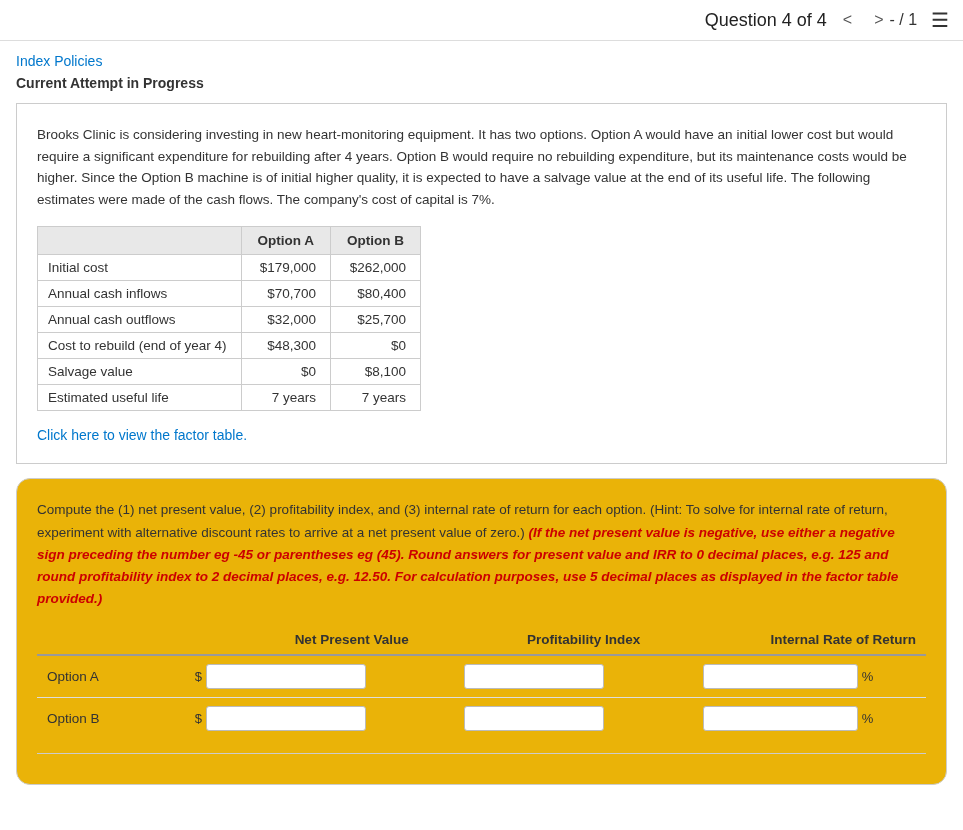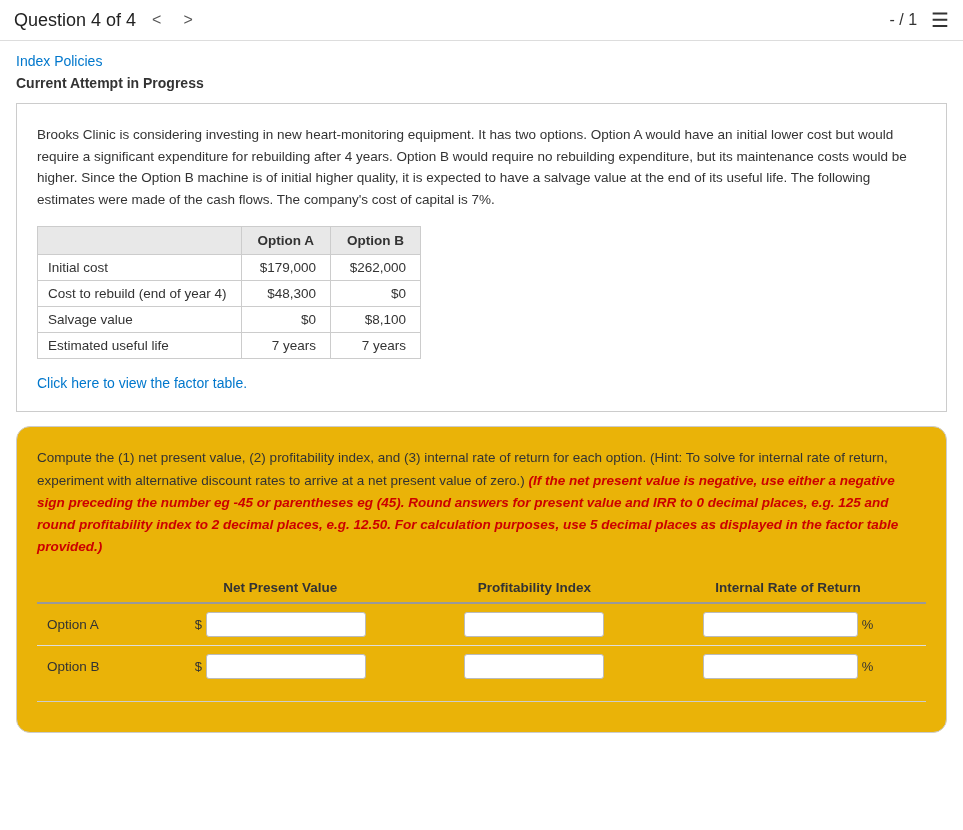--- a/index.html
+++ b/index.html
@@ -12,25 +12,24 @@
     .page-container {
       max-width: 963px;
       margin: 0 auto;
       background: #fff;
       min-height: 830px;
     }
     
     .header {
       display: flex;
       align-items: center;
-      justify-content: space-between;
+      justify-content: flex-end;
       padding: 8px 14px;
       border-bottom: 1px solid #ddd;
       background: #fff;
-      gap: 12px;
     }
     .header-left {
       display: flex;
       align-items: center;
       gap: 10px;
     }
     .question-label {
       font-size: 18px;
       font-weight: 400;
       color: #222;
@@ -139,21 +138,21 @@
     }
     
     .answer-table {
       width: 100%;
       border-collapse: collapse;
       font-size: 13.5px;
       margin-top: 4px;
     }
     .answer-table th {
       font-weight: bold;
-      text-align: center;
+      text-align: right;
       padding: 7px 10px;
       border-bottom: 2px solid #999;
     }
     .answer-table th:first-child {
       text-align: left;
     }
     .answer-table td {
       padding: 8px 10px;
       text-align: center;
       vertical-align: middle;
@@ -231,20 +230,30 @@
             <th>Option B</th>
           </tr>
         </thead>
         <tbody id="data-table-body">
         <tr>
               <td>Initial cost</td>
               <td>$179,000</td>
               <td>$262,000</td>
             </tr>
             <tr>
+              <td>Annual cash inflows</td>
+              <td>$70,700</td>
+              <td>$80,400</td>
+            </tr>
+            <tr>
+              <td>Annual cash outflows</td>
+              <td>$32,000</td>
+              <td>$25,700</td>
+            </tr>
+            <tr>
               <td>Cost to rebuild (end of year 4)</td>
               <td>$48,300</td>
               <td>$0</td>
             </tr>
             <tr>
               <td>Salvage value</td>
               <td>$0</td>
               <td>$8,100</td>
             </tr>
             <tr>

